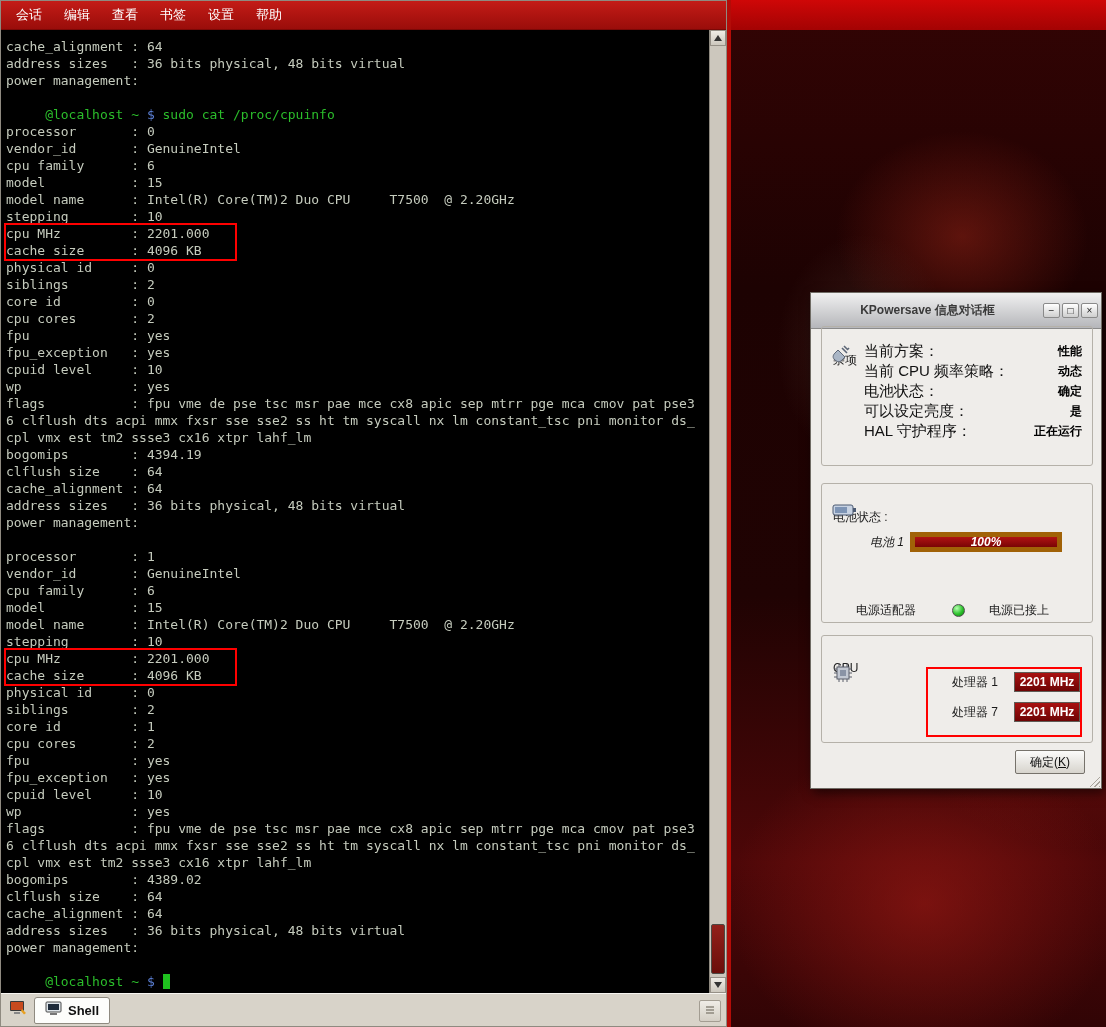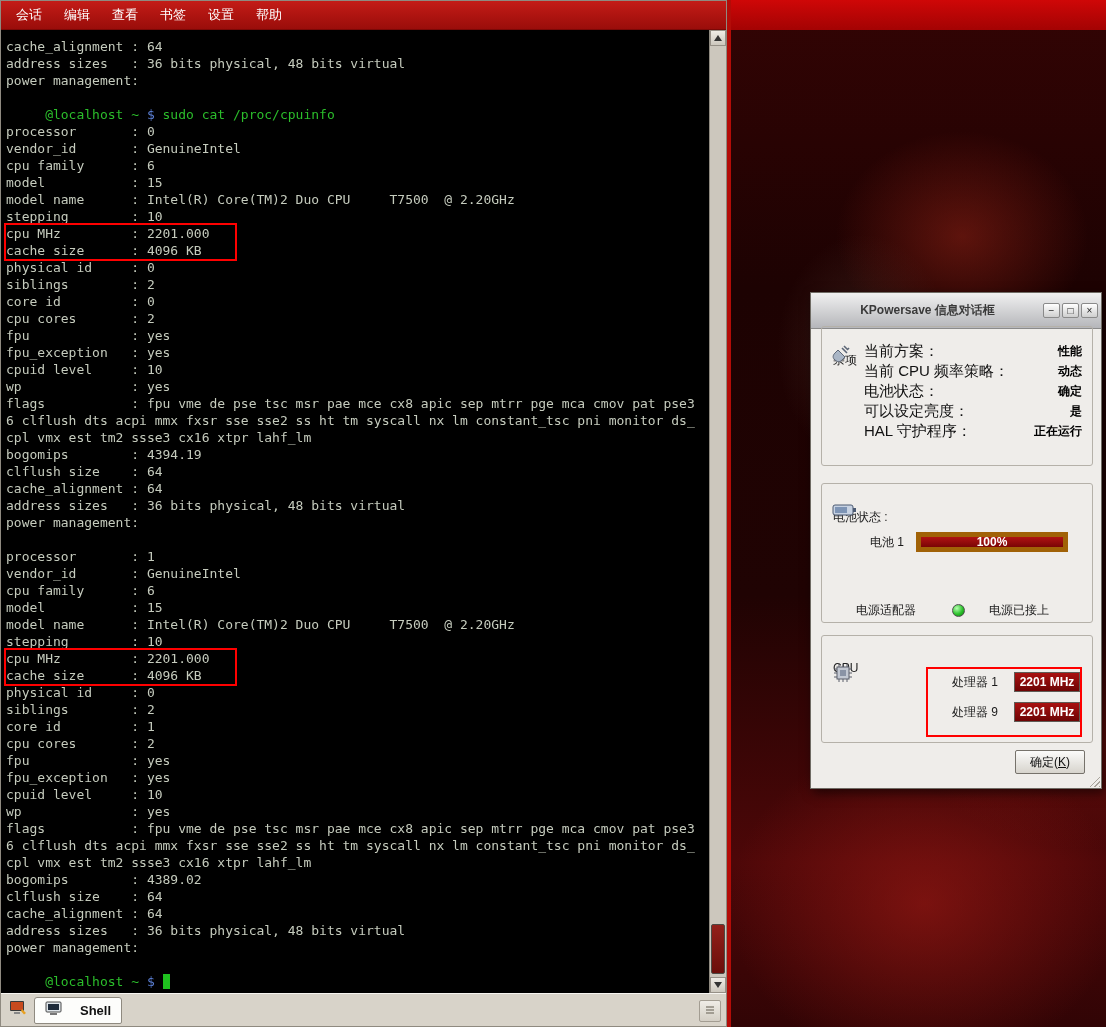--- a/index.html
+++ b/index.html
@@ -24,21 +24,21 @@
   .scrollbar{flex:0 0 17px;background:#ccc7bd;border-left:1px solid #8f8a80;display:flex;flex-direction:column;}
   .sb-btn{flex:0 0 16px;background:linear-gradient(#efece6,#cdc8be);border:1px solid #969087;display:flex;align-items:center;justify-content:center;}
   .sb-track{flex:1;position:relative;}
   .sb-thumb{position:absolute;left:1px;right:1px;bottom:3px;height:50px;background:linear-gradient(#93201a,#6b0e0a);border:1px solid #4d4843;border-radius:2px;}
   .arr{width:0;height:0;display:block;}
   .arr-up{border-left:4px solid transparent;border-right:4px solid transparent;border-bottom:6px solid #333;}
   .arr-down{border-left:4px solid transparent;border-right:4px solid transparent;border-top:6px solid #333;}
 
   .tab-bar{flex:0 0 33px;background:#d8d3c9;border-top:1px solid #f7f5f1;display:flex;align-items:center;padding:2px 4px;position:relative;}
   .tab-new-btn{width:26px;height:26px;display:flex;align-items:center;justify-content:center;margin-right:3px;border:1px solid transparent;border-radius:2px;}
-  .tab{height:27px;background:#fdfdfb;border:1px solid #8f8a80;border-radius:3px 3px 2px 2px;display:flex;align-items:center;gap:18px;padding:0 10px;font-size:13px;font-weight:bold;color:#111;}
+  .tab{height:27px;background:#fdfdfb;border:1px solid #8f8a80;border-radius:3px 3px 2px 2px;display:flex;align-items:center;gap:6px;padding:0 10px;font-size:13px;font-weight:bold;color:#111;}
   .tabbar-right-btn{position:absolute;right:5px;top:6px;width:22px;height:22px;background:linear-gradient(#efece6,#d4cfc5);border:1px solid #a39d92;border-radius:2px;display:flex;align-items:center;justify-content:center;}
 
   
   .desktop{position:absolute;left:727px;top:0;width:379px;height:1027px;background:
     radial-gradient(ellipse 180px 150px at 62% 23%, rgba(185,45,28,.40), transparent 70%),
     radial-gradient(ellipse 120px 160px at 36% 34%, rgba(155,115,95,.22), transparent 72%),
     radial-gradient(ellipse 260px 220px at 52% 88%, rgba(165,28,22,.55), transparent 75%),
     radial-gradient(ellipse 220px 140px at 95% 72%, rgba(130,18,14,.5), transparent 78%),
     linear-gradient(180deg,#330404 0%,#1d0202 28%,#200303 58%,#4d0708 84%,#310405 100%);}
   .desktop-red-band{position:absolute;left:0;top:0;width:100%;height:30px;background:linear-gradient(#cf0707,#a30303);}
@@ -56,21 +56,21 @@
   .group-battery{top:190px;height:140px;}
   .group-cpu{top:342px;height:108px;}
 
   .icon-plug{position:absolute;left:8px;top:16px;}
   .misc-rows{margin:14px 10px 0 42px;}
   .misc-row{display:flex;justify-content:space-between;align-items:center;height:20px;}
   .misc-label{font-size:15px;color:#111;}
   .misc-value{font-size:12px;font-weight:bold;color:#000;}
 
   .icon-battery{position:absolute;left:10px;top:18px;}
-  .battery-row{position:absolute;left:48px;top:48px;display:flex;align-items:center;gap:12px;font-size:12px;}
+  .battery-row{position:absolute;left:48px;top:48px;display:flex;align-items:center;gap:6px;font-size:12px;font-style:italic;}
   .progress{position:relative;width:152px;height:20px;border:5px solid #a16207;background:#fff;}
   .progress-fill{position:absolute;left:0;top:0;bottom:0;background:linear-gradient(#b01313,#7a0505);}
   .progress-text{position:absolute;left:0;top:0;right:0;bottom:0;display:flex;align-items:center;justify-content:center;color:#fff;font-weight:bold;font-size:12px;}
   .adapter-row{position:absolute;left:34px;top:118px;display:flex;align-items:center;font-size:12px;}
   .adapter-row .lbl{margin-right:36px;}
   .led{width:13px;height:13px;border-radius:50%;background:radial-gradient(circle at 35% 30%, #b6ffb0, #2dc22d 55%, #0c7d0e);border:1px solid #4e4e4e;margin-right:24px;}
 
   .icon-cpu{position:absolute;left:10px;top:26px;}
   .cpu-rows{position:absolute;left:112px;top:36px;right:12px;margin-left:18px;}
   .cpu-row{display:flex;align-items:center;height:20px;margin-bottom:10px;}
@@ -222,21 +222,21 @@
             </svg>
         </span>
         <div class="cpu-rows">
             <div class="cpu-row">
               <span class="cpu-label">处理器 1</span>
               <div class="cpu-bar">
                 <span>2201 MHz</span>
               </div>
             </div>
             <div class="cpu-row">
-              <span class="cpu-label">处理器 9</span>
+              <span class="cpu-label">处理器 7</span>
               <div class="cpu-bar">
                 <span>2201 MHz</span>
               </div>
             </div>
           </div>
         <div class="cpu-annotation"></div>
       </div>
 
       <button class="ok-btn"><span>确定(</span><span class="accel">K</span><span>)</span></button>
       <div class="resize-grip"></div>

